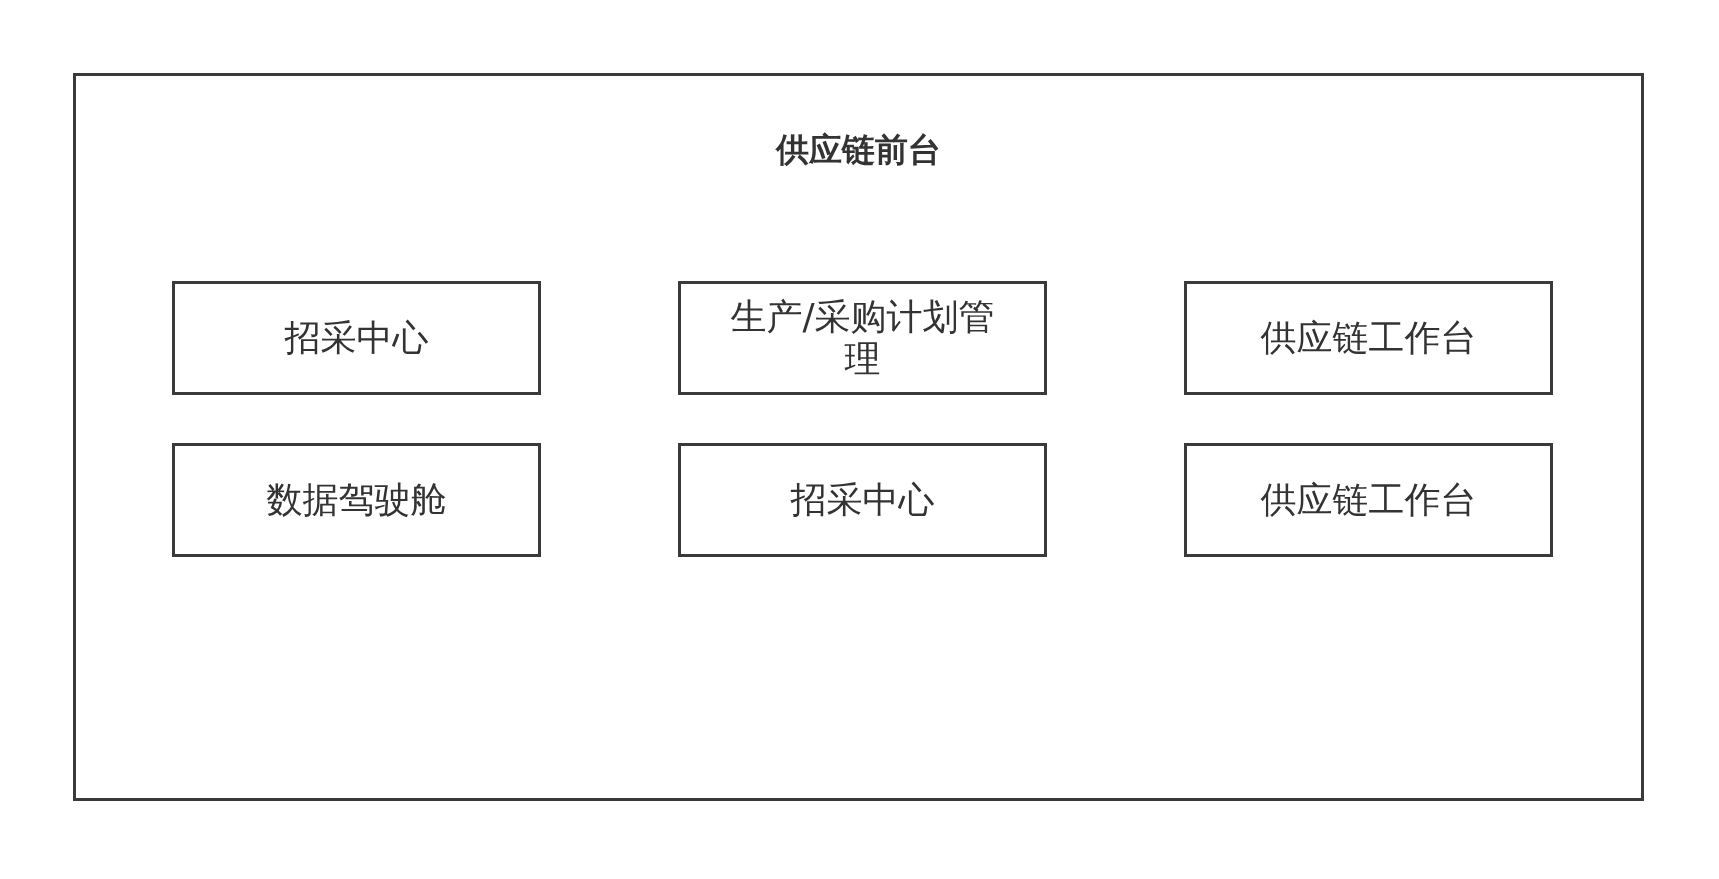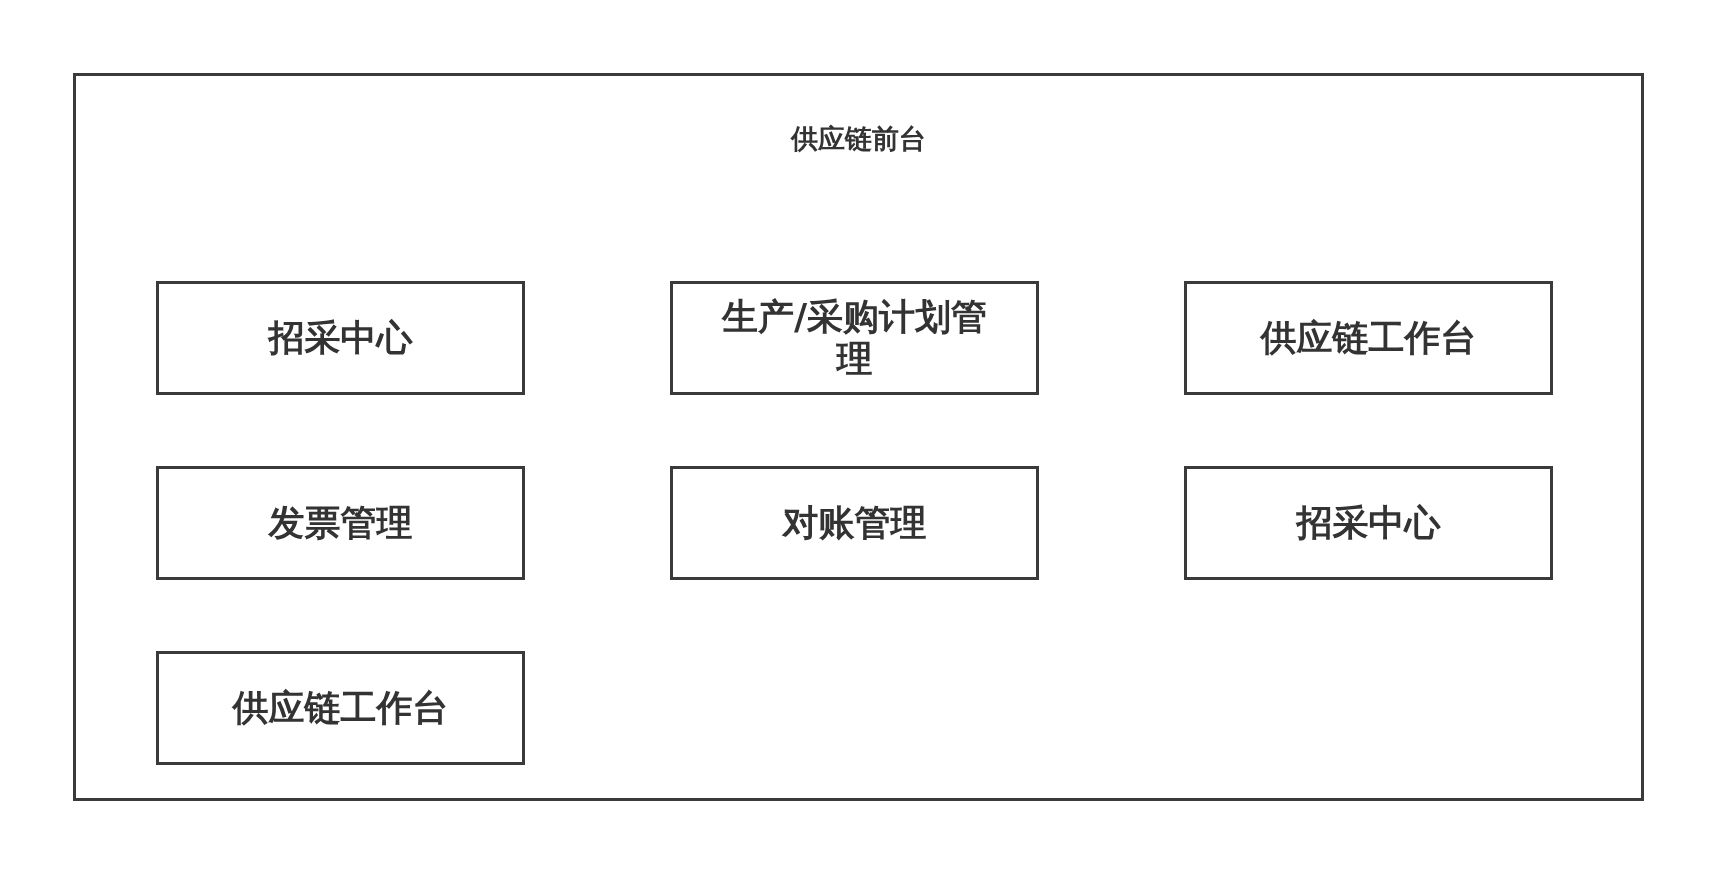--- a/index.html
+++ b/index.html
@@ -23,39 +23,38 @@
     position: absolute;
     left: 73px;
     top: 73px;
     width: 1571px;
     height: 728px;
     border: 3px solid var(--border);
     background: var(--bg);
   }
   .diagram-title {
     position: absolute;
-    top: 48px;
+    top: 56px;
     left: 0;
     width: 100%;
     text-align: center;
-    font-size: 27px;
+    font-size: 33px;
     line-height: 1.1;
     font-weight: bold;
     color: var(--text);
   }
   .modules-grid {
     position: absolute;
     top: 205px;
-    left: 80px;
+    left: 96px;
     right: 88px;
     display: grid;
     grid-template-columns: repeat(3, 369px);
     justify-content: space-between;
-    row-gap: 71px;
-    font-weight: bold;
+    row-gap: 48px;
   }
   .module-box {
     width: 369px;
     height: 114px;
     border: 3px solid var(--border);
     background: var(--bg);
     display: flex;
     align-items: center;
     justify-content: center;
     text-align: center;
@@ -78,24 +77,21 @@
     <div class="module-box">
       <span class="module-label">招采中心</span>
     </div>
     <div class="module-box">
       <span class="module-label">生产/采购计划管理</span>
     </div>
     <div class="module-box">
       <span class="module-label">供应链工作台</span>
     </div>
     <div class="module-box">
-      <span class="module-label">发票管理</span>
-    </div>
-    <div class="module-box">
-      <span class="module-label">对账管理</span>
+      <span class="module-label">数据驾驶舱</span>
     </div>
     <div class="module-box">
       <span class="module-label">招采中心</span>
     </div>
     <div class="module-box">
       <span class="module-label">供应链工作台</span>
     </div>
   </div>
 </div>
 

